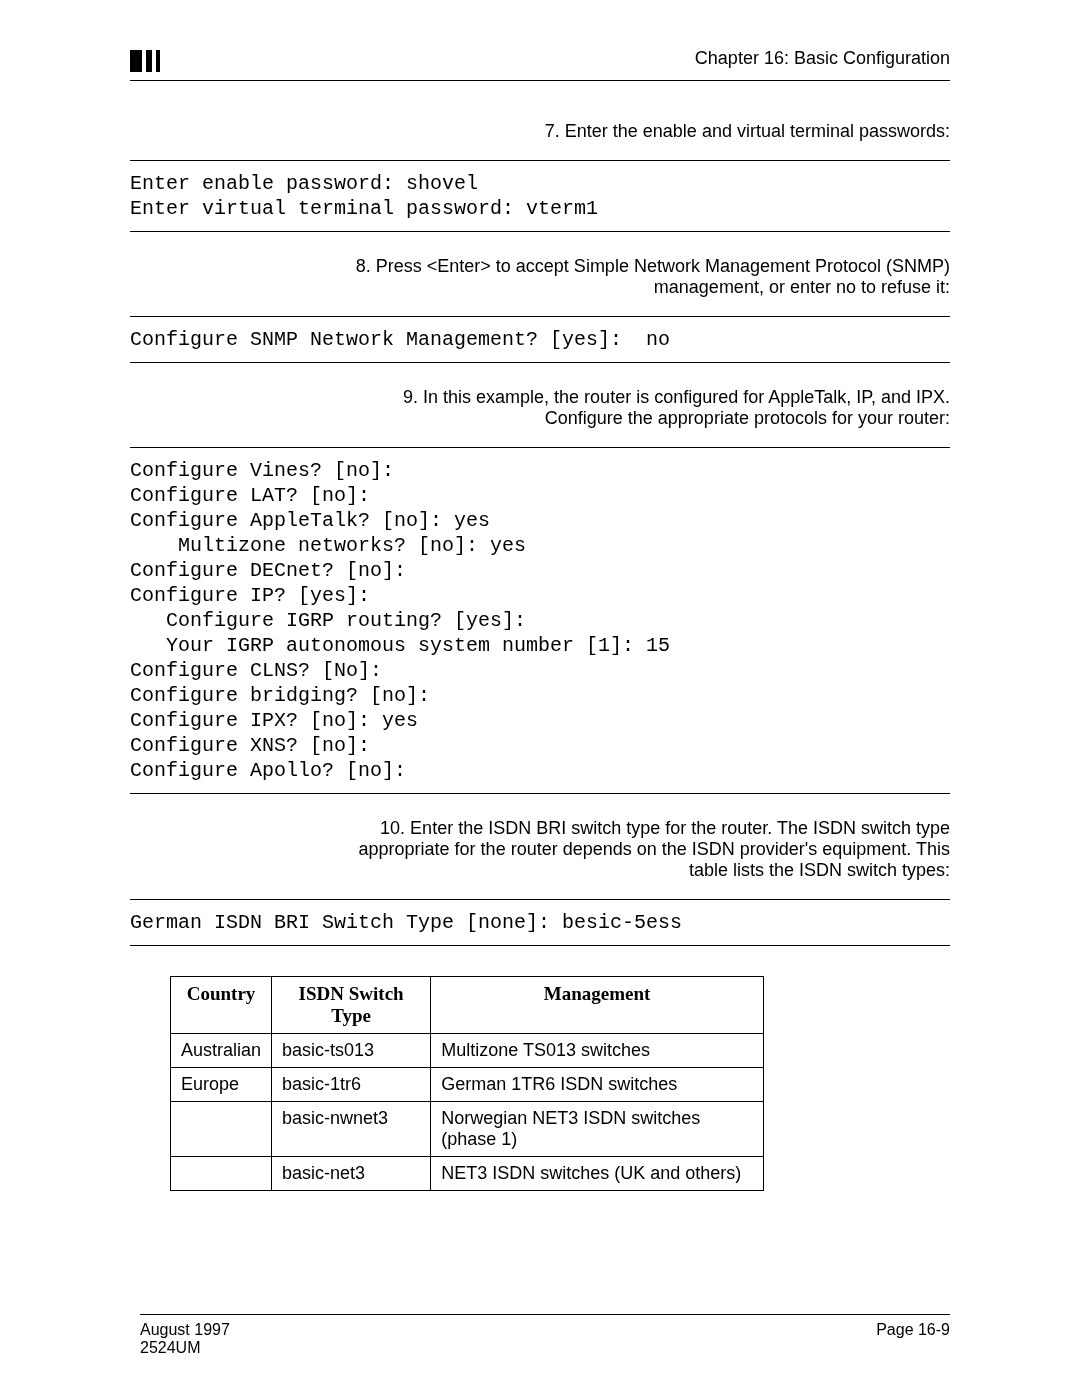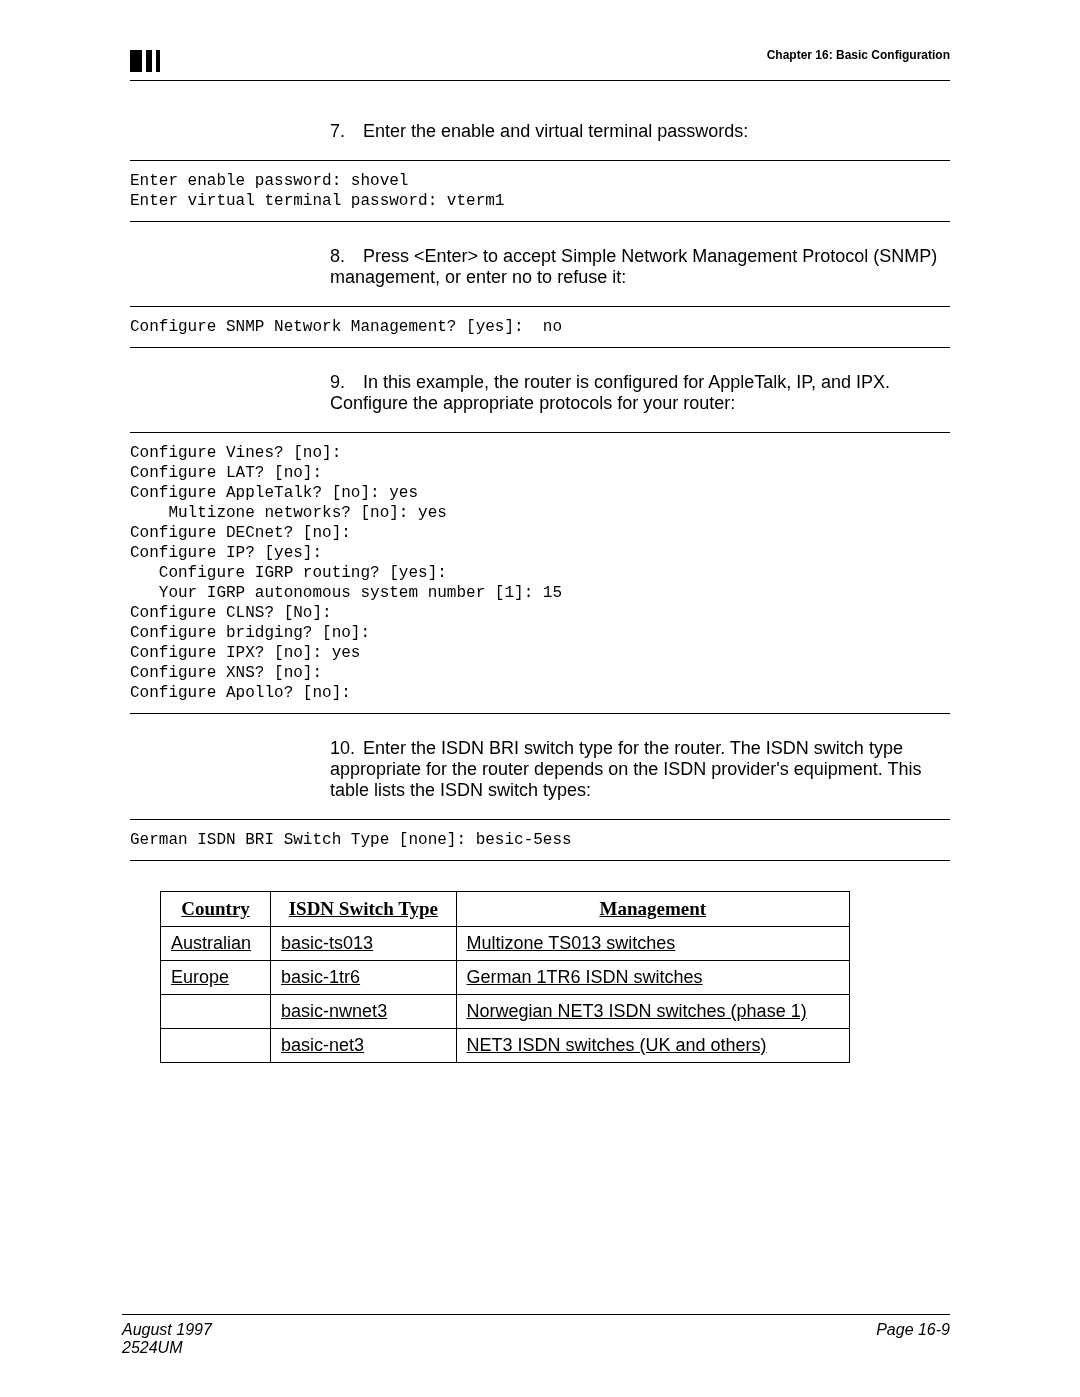--- a/index.html
+++ b/index.html
@@ -22,79 +22,78 @@
     align-items: flex-start;
     border-bottom: 1px solid #000;
     padding-bottom: 6px;
     margin-bottom: 40px;
   }
   .logo {
     width: 36px;
     height: 26px;
   }
   .chapter-title {
-    font-weight: bold;
-    font-size: 12px;
+    font-weight: normal;
+    font-size: 18px;
   }
   .step {
     margin-left: 200px;
     font-size: 18px;
     margin-bottom: 18px;
     margin-top: 24px;
+    text-align: right;
   }
   .step .num {
     display: inline-block;
     width: 28px;
   }
   .step-text {
     display: inline;
   }
   hr.sep {
     border: none;
     border-top: 1px solid #000;
     margin: 10px 0;
   }
   pre.term {
     font-family: "Courier New", Courier, monospace;
-    font-size: 16px;
+    font-size: 20px;
     line-height: 1.25;
     margin: 6px 0;
     white-space: pre;
   }
   table.isdn {
     border-collapse: collapse;
-    width: 690px;
-    margin-left: 30px;
+    width: 594px;
+    margin-left: 40px;
     margin-top: 30px;
     font-size: 18px;
-    text-decoration: underline;
   }
   table.isdn th, table.isdn td {
     border: 1px solid #000;
     padding: 6px 10px;
     text-align: left;
     vertical-align: top;
   }
   table.isdn th {
     font-family: "Times New Roman", Times, serif;
     font-weight: bold;
     font-size: 19px;
     text-align: center;
   }
   .footer {
     position: absolute;
     bottom: 40px;
-    left: 122px;
+    left: 140px;
     right: 130px;
     border-top: 1px solid #000;
     padding-top: 6px;
     font-size: 16px;
     display: flex;
     justify-content: space-between;
-    font-style: italic;
   }
   .footer-right { text-align: right; }
 </style>
 </head>
 <body>
 
 <div class="page">
 
   <div class="header">
     <svg class="logo" viewBox="0 0 36 26">

